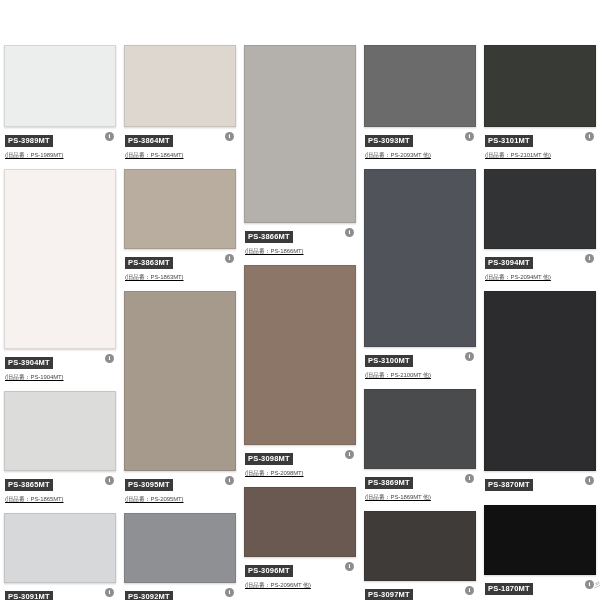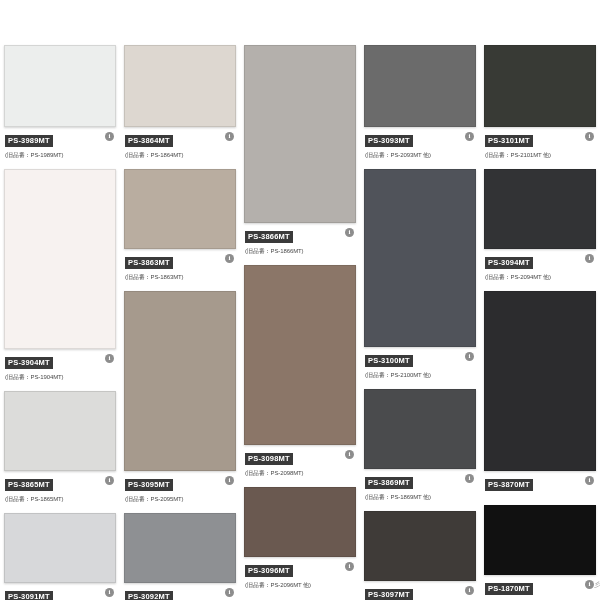--- a/index.html
+++ b/index.html
@@ -7,20 +7,21 @@
     width:600px;height:600px;
     background:#ffffff;
     font-family:"Liberation Sans","DejaVu Sans",sans-serif;
     overflow:hidden;
   }
   #board{
     position:relative;
     width:600px;height:600px;
     padding:45px 0 0 0;
     box-sizing:border-box;
+    text-decoration:underline;
   }
   .grid{
     display:flex;
     align-items:flex-start;
     width:600px;
   }
   .col{
     width:120px;
     box-sizing:border-box;
     padding:0 4px;

